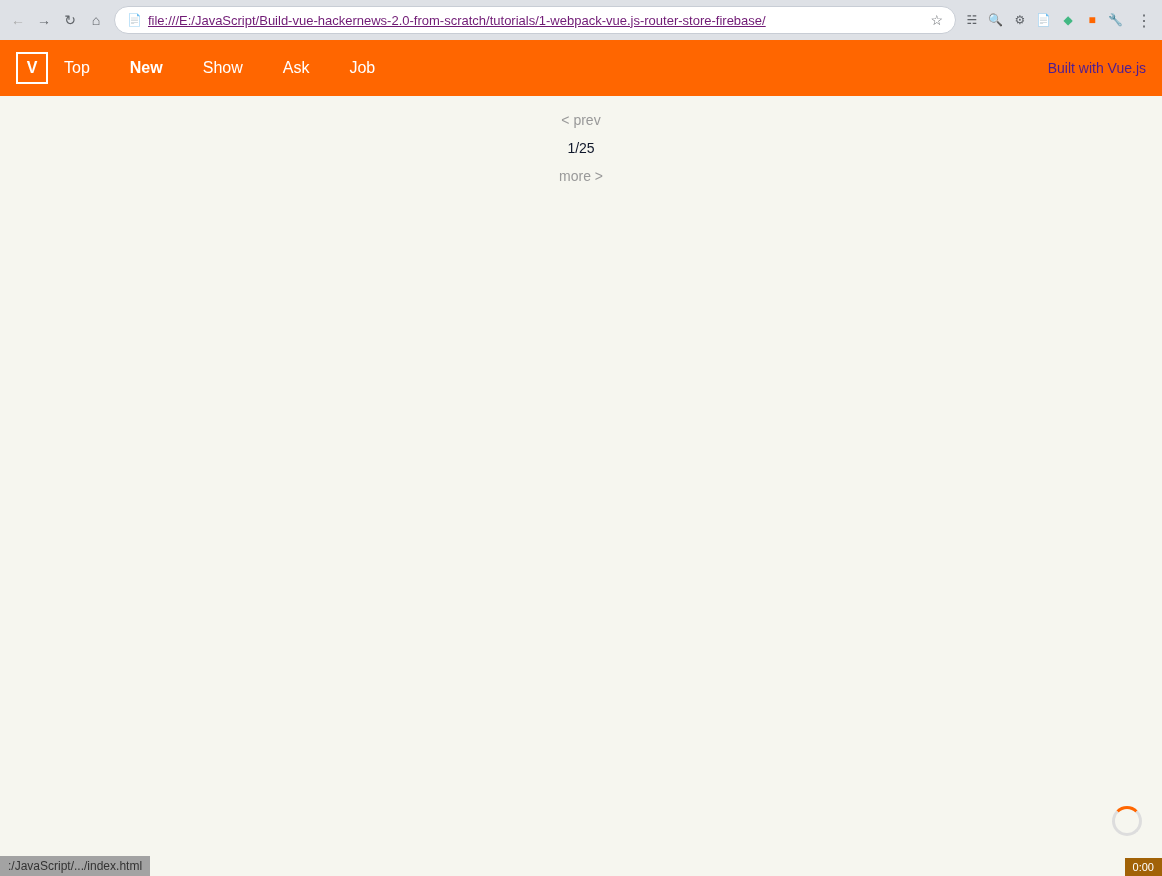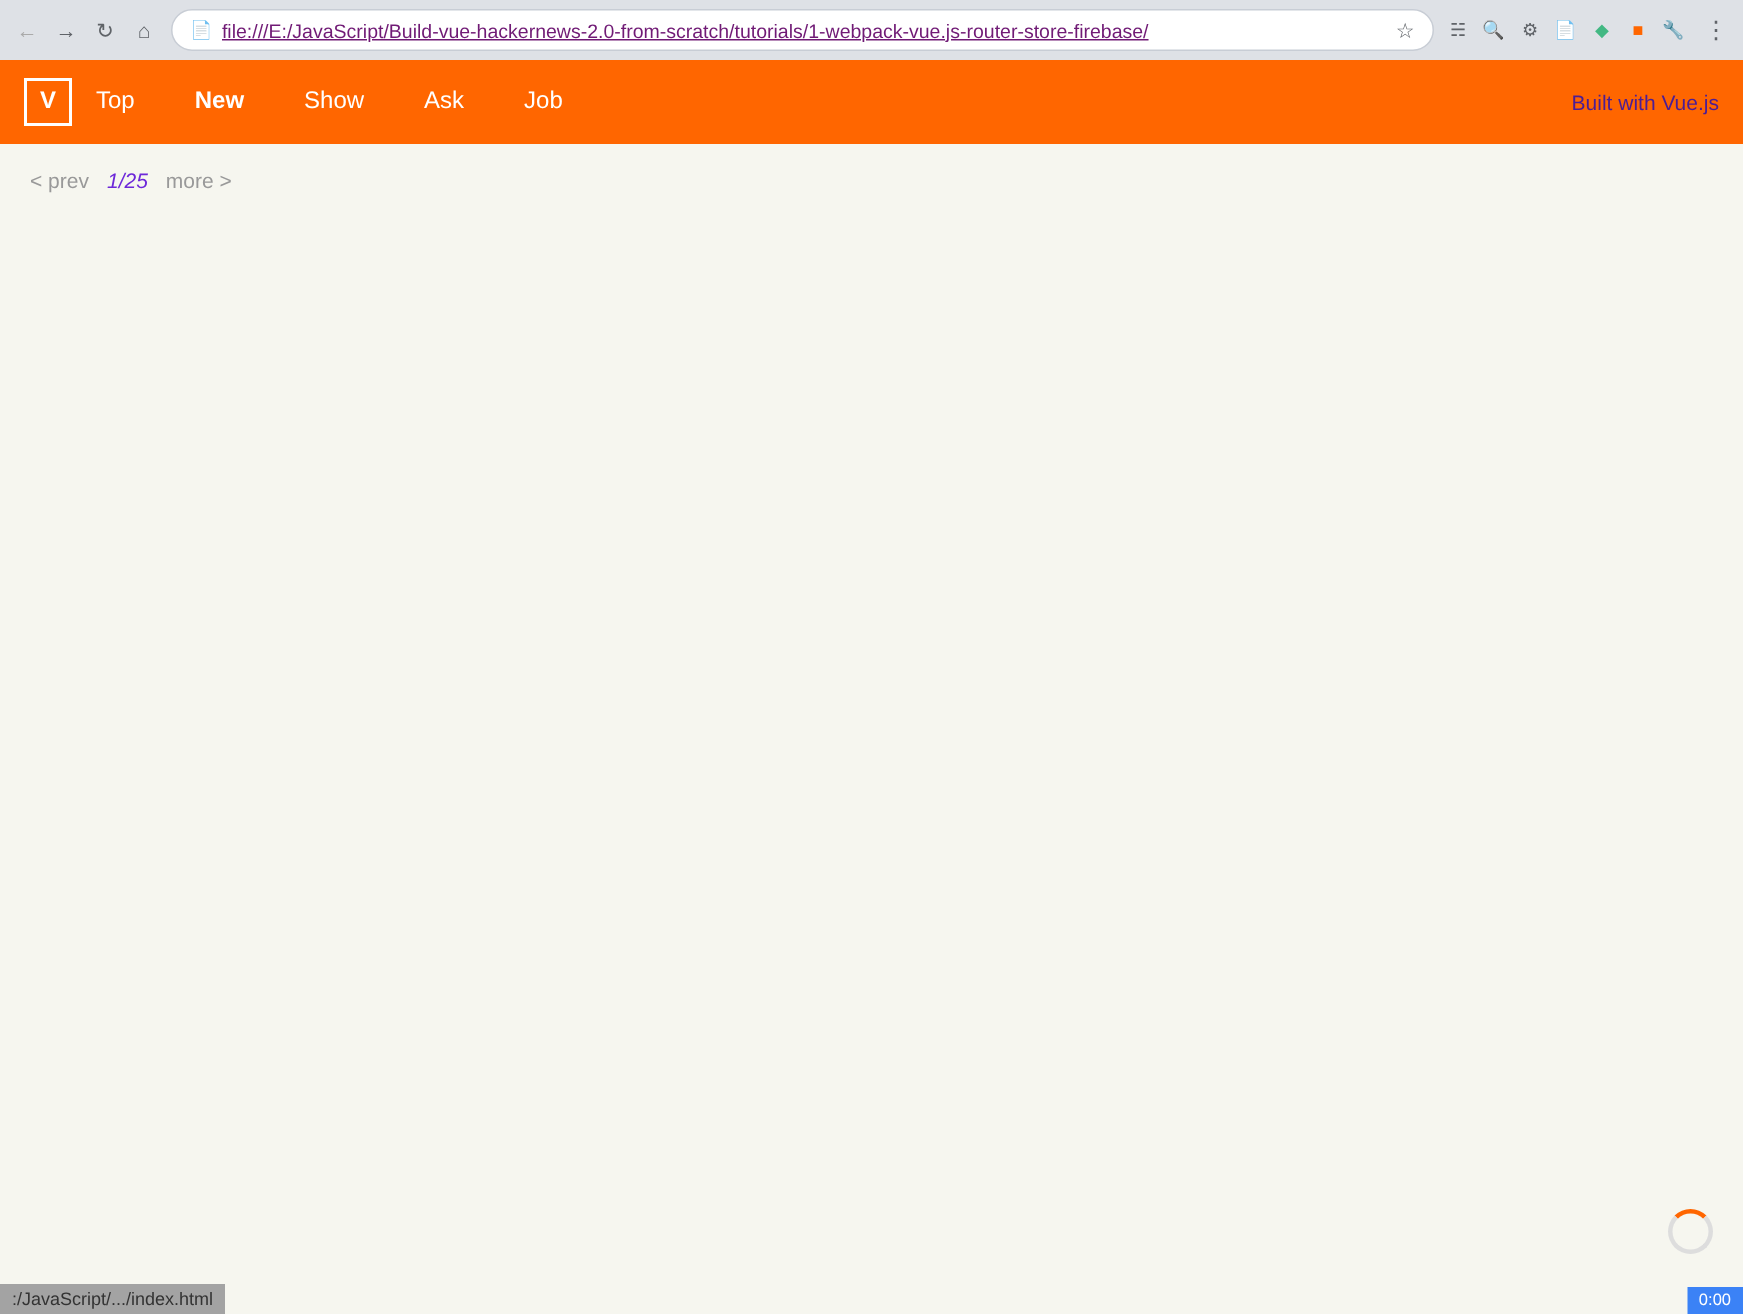--- a/index.html
+++ b/index.html
@@ -133,30 +133,30 @@
     }
 
     
     .pagination-bar {
       padding: 16px 20px;
       display: flex;
       align-items: center;
       gap: 12px;
       font-size: 14px;
       color: #999;
+      flex-direction: column;
     }
 
     .pagination-bar a {
       color: #999;
       text-decoration: none;
     }
 
     .pagination-bar .page-info {
-      color: #6d28d9;
-      font-style: italic;
+      color: #0f172a;
     }
 
     
     .main-content {
       background: #f6f6ef;
       min-height: 700px;
     }
 
     
     .status-bar {
@@ -168,21 +168,21 @@
       font-size: 12px;
       padding: 3px 8px;
       max-width: 380px;
     }
 
     
     .bottom-right {
       position: fixed;
       bottom: 0;
       right: 0;
-      background: #3b82f6;
+      background: #a16207;
       color: white;
       font-size: 11px;
       padding: 3px 8px;
     }
 
     
     .browser-extensions {
       display: flex;
       align-items: center;
       gap: 4px;

